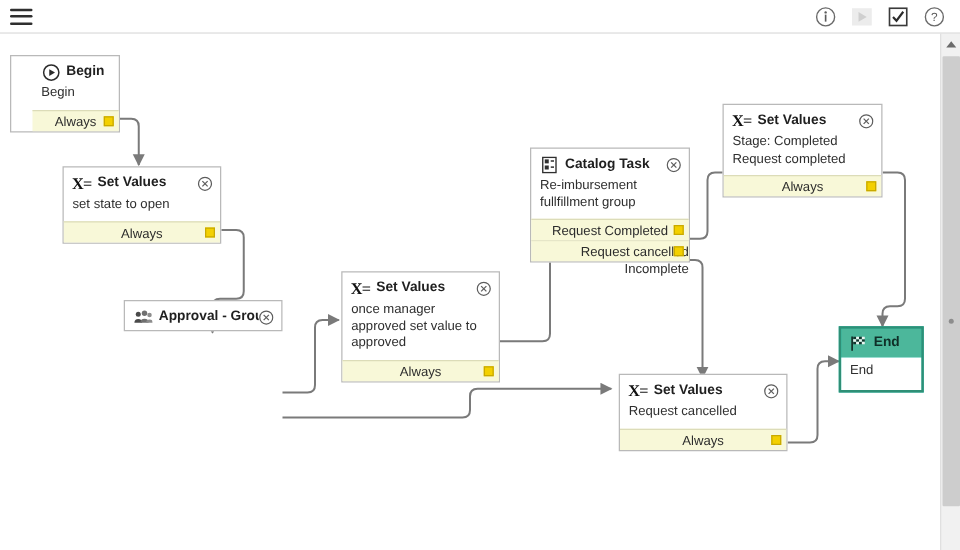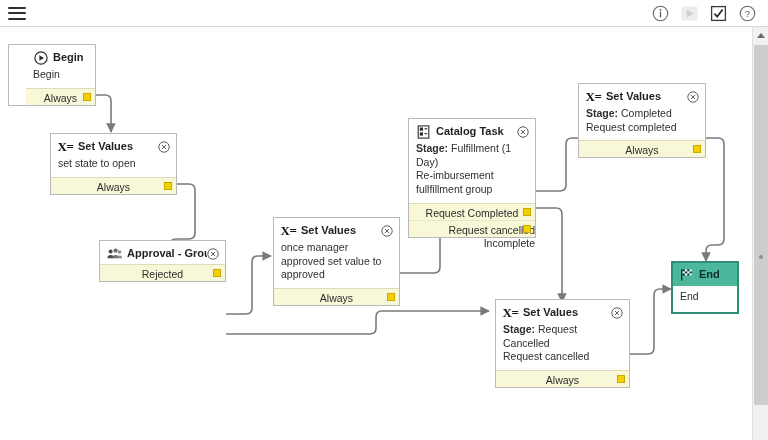--- a/index.html
+++ b/index.html
@@ -126,21 +126,21 @@
     width: 12px; height: 12px;
     flex: 0 0 auto;
     cursor: pointer;
   }
   .node-body {
     padding: 0 7px 6px 7px;
     color: #2f2f2f;
     font-size: 10.5px;
     line-height: 1.3;
   }
-  .node-body .lbl { font-weight: bold; }
+  .node-body .lbl { font-weight: normal; }
   .node-foot {
     background: #f8f8d8;
     border-top: 1px solid #dcdcb8;
     position: relative;
     text-align: center;
     font-size: 10.5px;
     color: #2c2c2c;
     padding: 3px 0 3px 0;
     height: 17px;
     box-sizing: border-box;
@@ -348,24 +348,20 @@
       </span>
       <span class="nh-title">Approval - Group</span>
       <span class="nh-close">
         <svg width="12" height="12" viewBox="0 0 12 12">
           <circle cx="6" cy="6" r="5.2" fill="none" stroke="#5d5d5d" stroke-width="1"></circle>
           <line x1="3.9" y1="3.9" x2="8.1" y2="8.1" stroke="#5d5d5d" stroke-width="1"></line>
           <line x1="8.1" y1="3.9" x2="3.9" y2="8.1" stroke="#5d5d5d" stroke-width="1"></line>
         </svg>
       </span>
     </div>
-    <div class="node-foot">
-      <span>Rejected</span>
-      <span class="port"></span>
-    </div>
   </div>
 
   <div class="node" style="left:273px; top:190px; width:127px;">
     <div class="node-head">
       <span class="nh-icon xeq">X=</span>
       <span class="nh-title">Set Values</span>
       <span class="nh-close">
         <svg width="12" height="12" viewBox="0 0 12 12">
           <circle cx="6" cy="6" r="5.2" fill="none" stroke="#5d5d5d" stroke-width="1"></circle>
           <line x1="3.9" y1="3.9" x2="8.1" y2="8.1" stroke="#5d5d5d" stroke-width="1"></line>
@@ -375,44 +371,41 @@
     </div>
     <div class="node-body">
       <span>once manager approved set value to approved</span>
     </div>
     <div class="node-foot">
       <span>Always</span>
       <span class="port"></span>
     </div>
   </div>
 
-  <div class="node" style="left:408px; top:91px; width:128px;">
+  <div class="node" style="left:424px; top:91px; width:128px;">
     <div class="node-head">
       <span class="nh-icon">
         <svg width="13" height="14" viewBox="0 0 13 14">
           <rect x="1.2" y="0.9" width="10.6" height="12.2" fill="none" stroke="#2f2f2f" stroke-width="1.1"></rect>
           <rect x="2.8" y="2.5" width="3.2" height="3.2" fill="#2f2f2f"></rect>
           <rect x="2.8" y="7.4" width="3.2" height="3.2" fill="#2f2f2f"></rect>
           <rect x="7.6" y="3.2" width="2.6" height="1.2" fill="#2f2f2f"></rect>
           <rect x="7.6" y="8.1" width="2.6" height="1.2" fill="#2f2f2f"></rect>
         </svg>
       </span>
       <span class="nh-title">Catalog Task</span>
       <span class="nh-close">
         <svg width="12" height="12" viewBox="0 0 12 12">
           <circle cx="6" cy="6" r="5.2" fill="none" stroke="#5d5d5d" stroke-width="1"></circle>
           <line x1="3.9" y1="3.9" x2="8.1" y2="8.1" stroke="#5d5d5d" stroke-width="1"></line>
           <line x1="8.1" y1="3.9" x2="3.9" y2="8.1" stroke="#5d5d5d" stroke-width="1"></line>
         </svg>
       </span>
     </div>
     <div class="node-body">
-      <div>
-        <span class="lbl">Stage:</span><span> Fulfillment (1 Day)</span>
-      </div>
       <div>Re-imbursement fullfillment group</div>
     </div>
     <div class="node-foot">
       <span>Request Completed</span>
       <span class="port"></span>
     </div>
     <div class="node-foot">
       <span>Request cancelled Incomplete</span>
       <span class="port"></span>
     </div>
@@ -448,23 +441,20 @@
       <span class="nh-title">Set Values</span>
       <span class="nh-close">
         <svg width="12" height="12" viewBox="0 0 12 12">
           <circle cx="6" cy="6" r="5.2" fill="none" stroke="#5d5d5d" stroke-width="1"></circle>
           <line x1="3.9" y1="3.9" x2="8.1" y2="8.1" stroke="#5d5d5d" stroke-width="1"></line>
           <line x1="8.1" y1="3.9" x2="3.9" y2="8.1" stroke="#5d5d5d" stroke-width="1"></line>
         </svg>
       </span>
     </div>
     <div class="node-body">
-      <div>
-        <span class="lbl">Stage:</span><span> Request Cancelled</span>
-      </div>
       <div>Request cancelled</div>
     </div>
     <div class="node-foot">
       <span>Always</span>
       <span class="port"></span>
     </div>
   </div>
 
   <div class="node end" style="left:671px; top:234px; width:68px;">
     <div class="node-head">

